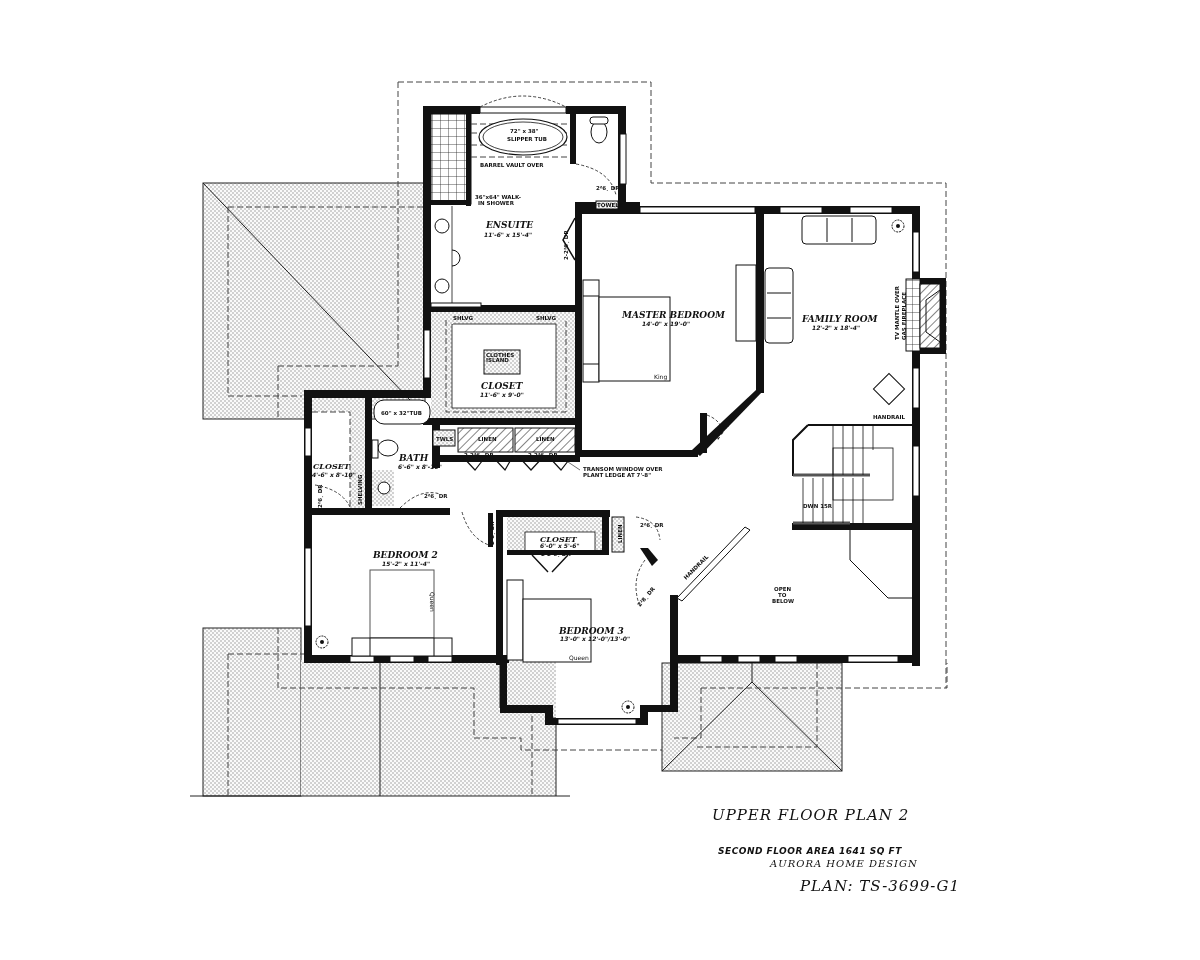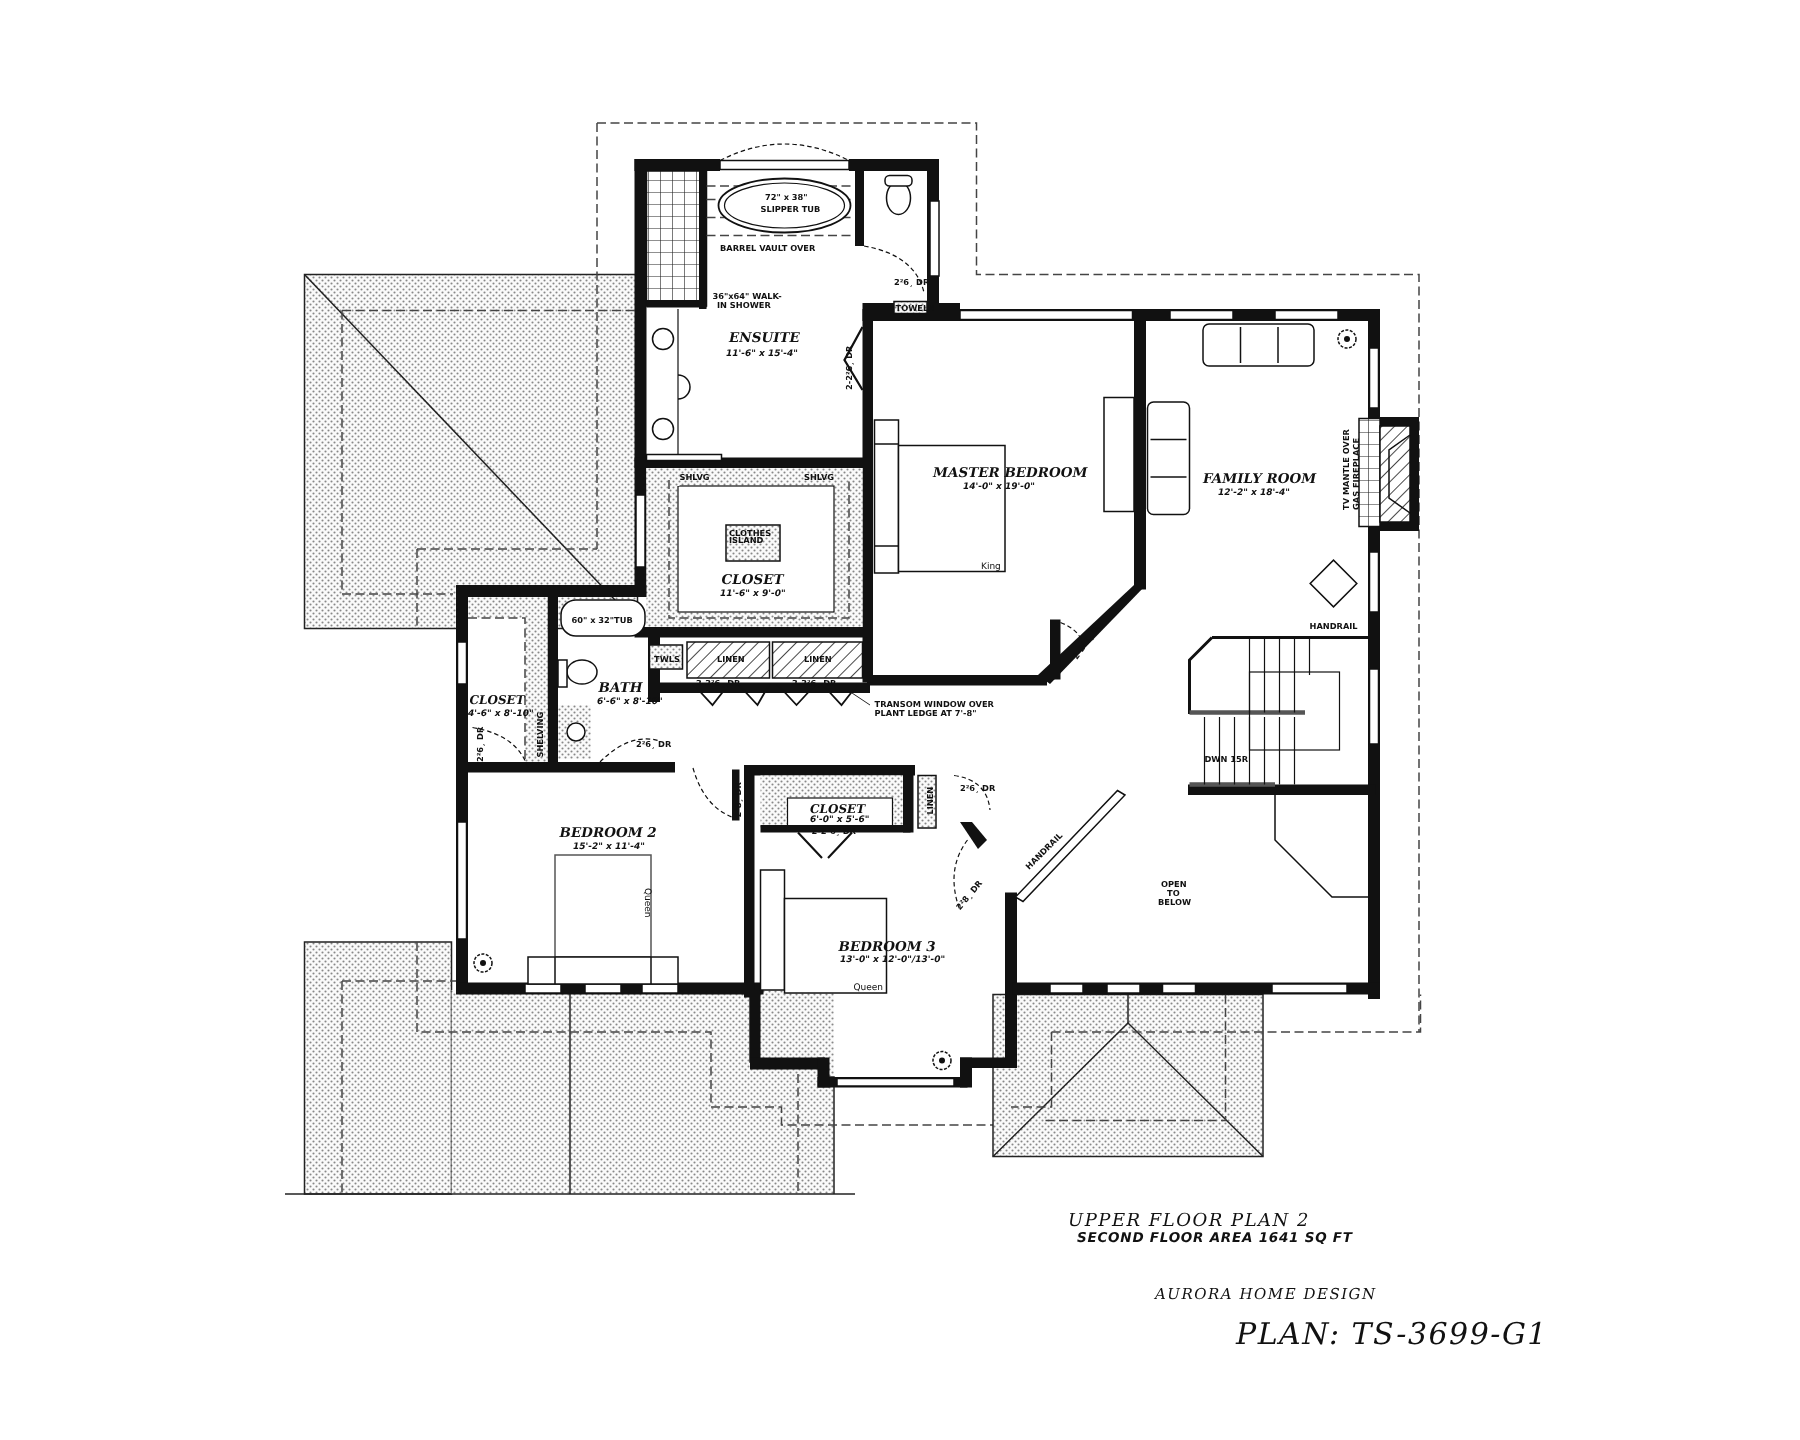--- a/index.html
+++ b/index.html
@@ -7,24 +7,24 @@
   #plan { position:absolute; left:0; top:0; width:1200px; height:960px; }
   .roomname { font-family:"DejaVu Serif", serif; font-weight:bold; font-style:italic; fill:#111; }
   .dim { font-family:"DejaVu Sans", sans-serif; font-weight:bold; font-style:italic; fill:#111; font-size:6px; }
   .note { font-family:"DejaVu Sans", sans-serif; font-weight:bold; fill:#111; font-size:5.5px; }
   .small { font-family:"DejaVu Sans", sans-serif; fill:#111; font-size:6px; }
   .wall { fill:#111; }
   .dash { fill:none; stroke:#444; stroke-width:1; stroke-dasharray:6 3; }
   .door { fill:none; stroke:#111; stroke-width:0.8; stroke-dasharray:3 2; }
   .win { fill:#fff; stroke:#111; stroke-width:1; }
   .title-block { position:absolute; font-family:"DejaVu Serif", serif; font-style:italic; color:#111; }
-  #title-main { left:712px; top:806px; font-size:12px; letter-spacing:1px; }
-  #title-area { left:718px; top:821px; font-size:9px; font-weight:bold; font-family:"DejaVu Sans", sans-serif; letter-spacing:0.5px; }
+  #title-main { left:712px; top:806px; font-size:15px; letter-spacing:1px; }
+  #title-area { left:718px; top:846px; font-size:9px; font-weight:bold; font-family:"DejaVu Sans", sans-serif; letter-spacing:0.5px; }
   #title-company { left:770px; top:858px; font-size:10px; letter-spacing:1px; }
-  #title-plan { left:824px; top:877px; font-size:20px; letter-spacing:1px; }
+  #title-plan { left:800px; top:877px; font-size:15px; letter-spacing:1px; }
 </style>
 </head>
 <body>
 
 <svg id="plan" viewBox="0 0 1200 960" xmlns="http://www.w3.org/2000/svg">
   <defs>
     <pattern id="dots" width="4" height="4" patternUnits="userSpaceOnUse">
       <rect width="4" height="4" fill="#fafafa"></rect>
       <circle cx="1" cy="1" r="0.7" fill="#888"></circle>
       <circle cx="3" cy="3" r="0.7" fill="#888"></circle>

